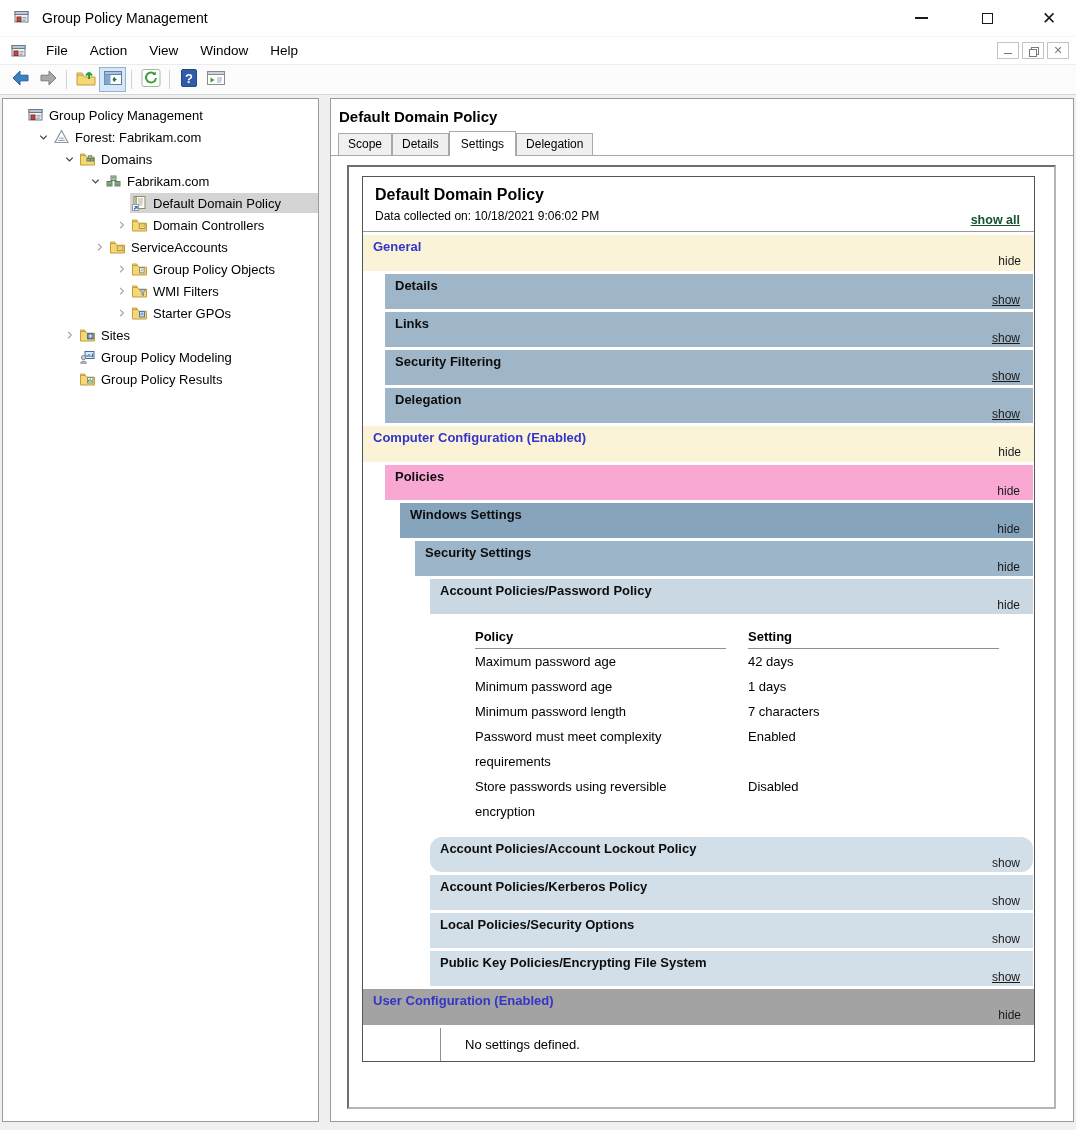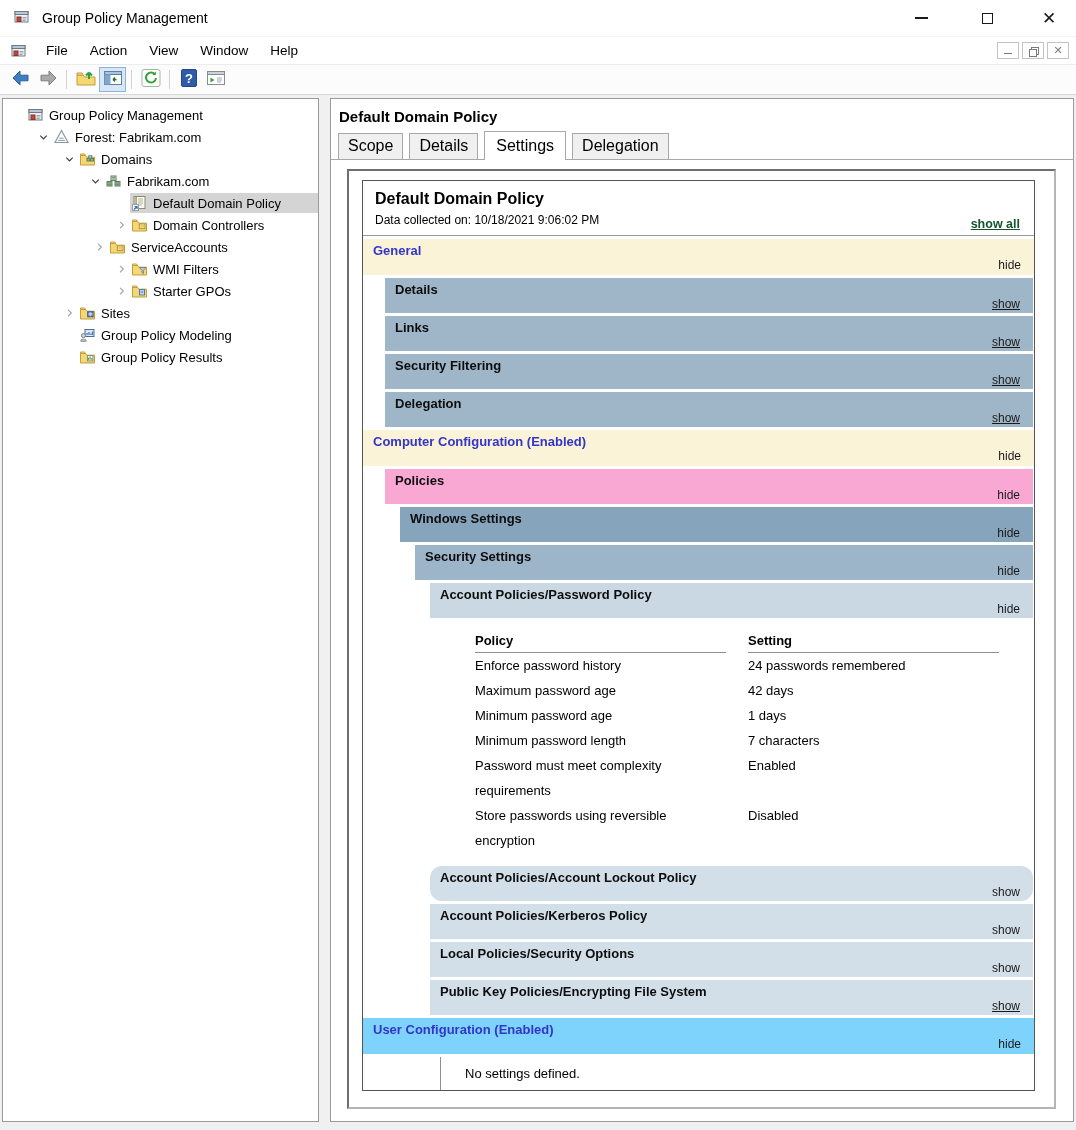--- a/index.html
+++ b/index.html
@@ -41,21 +41,21 @@
   .tree-row { height:22px; display:flex; align-items:center; font-size:13px; white-space:nowrap; }
   .tree-exp { width:17px; height:16px; display:flex; align-items:center; justify-content:center; flex:none; }
   .tree-content { display:flex; align-items:center; gap:5px; padding:2px 6px 2px 1px; flex:1; height:20px; }
   .tree-content.selected { background:#d4d4d4; }
   .tree-ico { width:17px; height:16px; display:flex; align-items:center; flex:none; }
   .tree-label { padding-top:1px; }
 
   .right-panel { position:absolute; left:330px; top:2px; right:2px; bottom:8px; background:#fff; border:1px solid #9b9b9b; display:flex; flex-direction:column; }
   .pane-title { font-size:15px; font-weight:700; padding:9px 8px 6px 8px; }
   .tabs { display:flex; align-items:flex-end; padding-left:7px; }
-  .tab { font-size:16px; background:#f0f0f0; border:1px solid #a8a8a8; border-bottom:none; padding:3px 9px 4px; margin-right:6px; position:relative; }
+  .tab { font-size:12px; background:#f0f0f0; border:1px solid #a8a8a8; border-bottom:none; padding:3px 9px 4px; margin-right:0; position:relative; }
   .tab.active { background:#fff; padding:5px 11px 5px; margin-bottom:-1px; z-index:3; }
   .tabpage { flex:1; border-top:1px solid #a8a8a8; position:relative; background:#fff; overflow:hidden; }
 
   .viewport { position:absolute; left:16px; right:17px; top:9px; bottom:12px; background:#fff; overflow:hidden;
     border:2px solid; border-color:#6e6e6e #b5b5b5 #b5b5b5 #6e6e6e; }
   .report { position:absolute; left:13px; right:19px; top:9px; border:1px solid #545454; background:#fff; }
 
   .rep-header { position:relative; padding:9px 12px 5px; border-bottom:1px solid #999; }
   .rep-title { font-size:16px; font-weight:700; margin-bottom:3px; }
   .rep-collected { font-size:12px; width:232px; line-height:1.55; }
@@ -306,20 +306,38 @@
         <span class="tree-exp">
           <svg width="11" height="11" viewBox="0 0 12 12">
             <path d="M4.5 2 8 5.5 4.5 9" fill="none" stroke="#a6a6a6" stroke-width="1.3"></path>
           </svg>
         </span>
         <span class="tree-content">
           <span class="tree-ico">
             <svg width="17" height="16" viewBox="0 0 16 16">
               <path d="M1 4.5h5l1.3 1.7H15V14H1z" fill="#f5d874" stroke="#c49c3c"></path>
               <path d="M1 4.5V3h4.2l.8 1.5z" fill="#f9e49a" stroke="#c49c3c"></path>
+              <rect x="8" y="6.5" width="4.6" height="5.4" fill="#fdfcf2" stroke="#8b8b6d"></rect>
+              <path d="M9 8h2.6M9 9.5h2.6M9 11h2" stroke="#a8a88a" stroke-width=".8"></path>
+            </svg>
+          </span>
+          <span class="tree-label">Group Policy Objects</span>
+        </span>
+      </div>
+      <div class="tree-row" style="padding-left: 110px;">
+        <span class="tree-exp">
+          <svg width="11" height="11" viewBox="0 0 12 12">
+            <path d="M4.5 2 8 5.5 4.5 9" fill="none" stroke="#a6a6a6" stroke-width="1.3"></path>
+          </svg>
+        </span>
+        <span class="tree-content">
+          <span class="tree-ico">
+            <svg width="17" height="16" viewBox="0 0 16 16">
+              <path d="M1 4.5h5l1.3 1.7H15V14H1z" fill="#f5d874" stroke="#c49c3c"></path>
+              <path d="M1 4.5V3h4.2l.8 1.5z" fill="#f9e49a" stroke="#c49c3c"></path>
               <path d="M8 6.5h6.5l-2.5 3v3.2l-1.6-1.1V9.5z" fill="#b9c4ce" stroke="#6e7b87" stroke-width=".8"></path>
             </svg>
           </span>
           <span class="tree-label">WMI Filters</span>
         </span>
       </div>
       <div class="tree-row" style="padding-left: 110px;">
         <span class="tree-exp">
           <svg width="11" height="11" viewBox="0 0 12 12">
             <path d="M4.5 2 8 5.5 4.5 9" fill="none" stroke="#a6a6a6" stroke-width="1.3"></path>
@@ -439,24 +457,20 @@
                 <div class="seclink">hide</div>
               </div>
               <div class="bar" style="background: rgb(201, 216, 227); margin-left: 67px;">
                 <div class="bar-title">Account Policies/Password Policy</div>
                 <div class="seclink">hide</div>
               </div>
               <div class="tbl">
                 <div class="trow thead">
                   <div class="tc">Policy</div>
                   <div class="tc">Setting</div>
-                </div>
-                <div class="trow">
-                  <div class="tc wrapcap">Enforce password history</div>
-                  <div class="tc">24 passwords remembered</div>
                 </div>
                 <div class="trow">
                   <div class="tc wrapcap">Maximum password age</div>
                   <div class="tc">42 days</div>
                 </div>
                 <div class="trow">
                   <div class="tc wrapcap">Minimum password age</div>
                   <div class="tc">1 days</div>
                 </div>
                 <div class="trow">
@@ -481,21 +495,21 @@
                 <div class="seclink">show</div>
               </div>
               <div class="bar" style="background: rgb(211, 223, 232); margin-left: 67px;">
                 <div class="bar-title">Local Policies/Security Options</div>
                 <div class="seclink">show</div>
               </div>
               <div class="bar" style="background: rgb(211, 223, 232); margin-left: 67px;">
                 <div class="bar-title">Public Key Policies/Encrypting File System</div>
                 <div class="seclink u">show</div>
               </div>
-              <div class="banner" style="background: #7dd3fc;">
+              <div class="banner" style="background: #a3a3a3;">
                 <div class="banner-title" style="color: rgb(52, 52, 200);">User Configuration (Enabled)</div>
                 <div class="seclink">hide</div>
               </div>
               <div class="note">
                 <div class="note-indent"></div>
                 <div class="note-text">No settings defined.</div>
               </div>
             </div>
         </div>
       </div>

